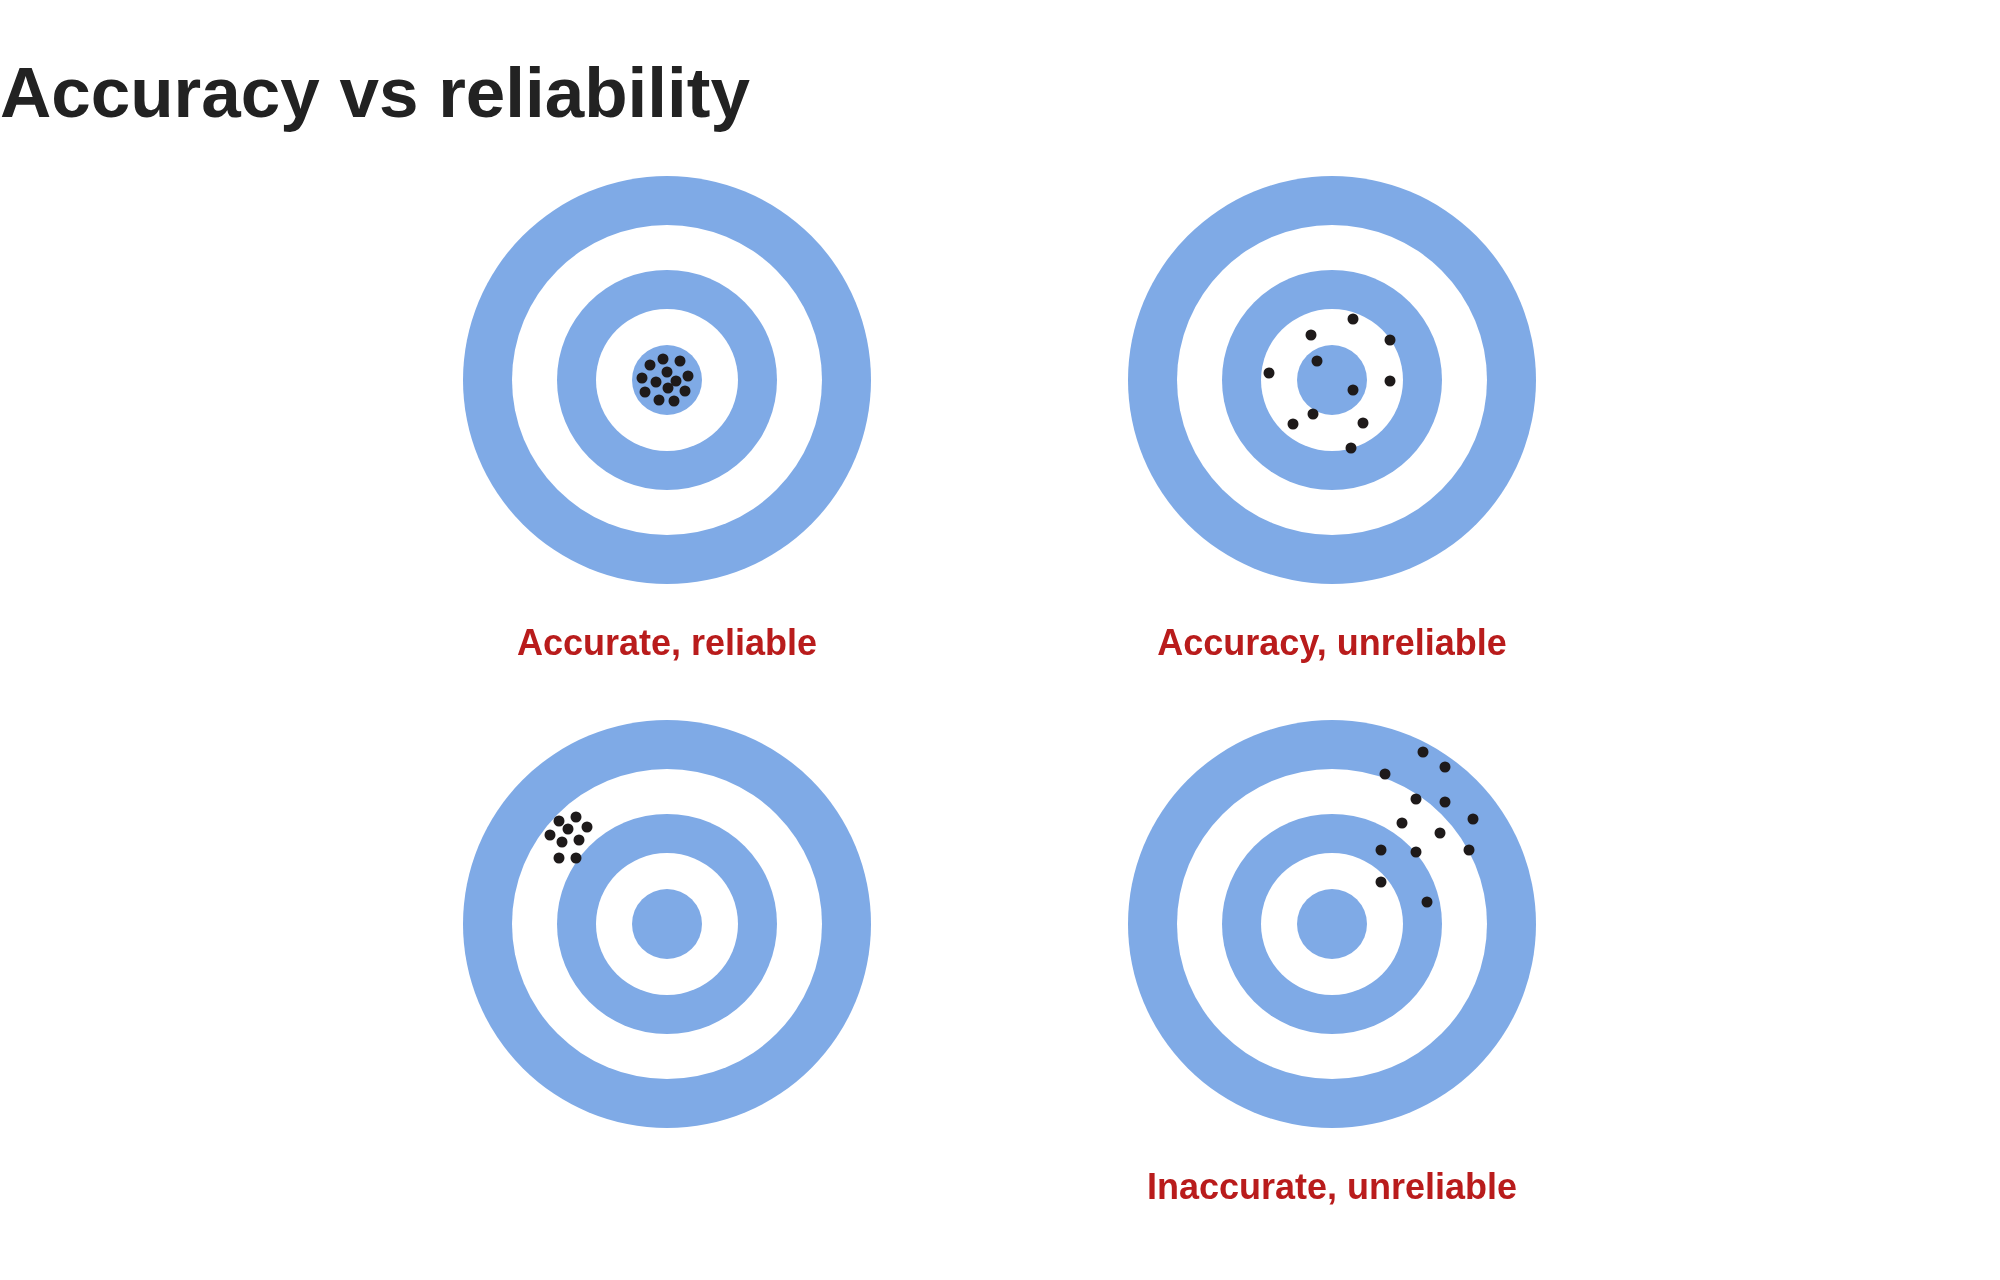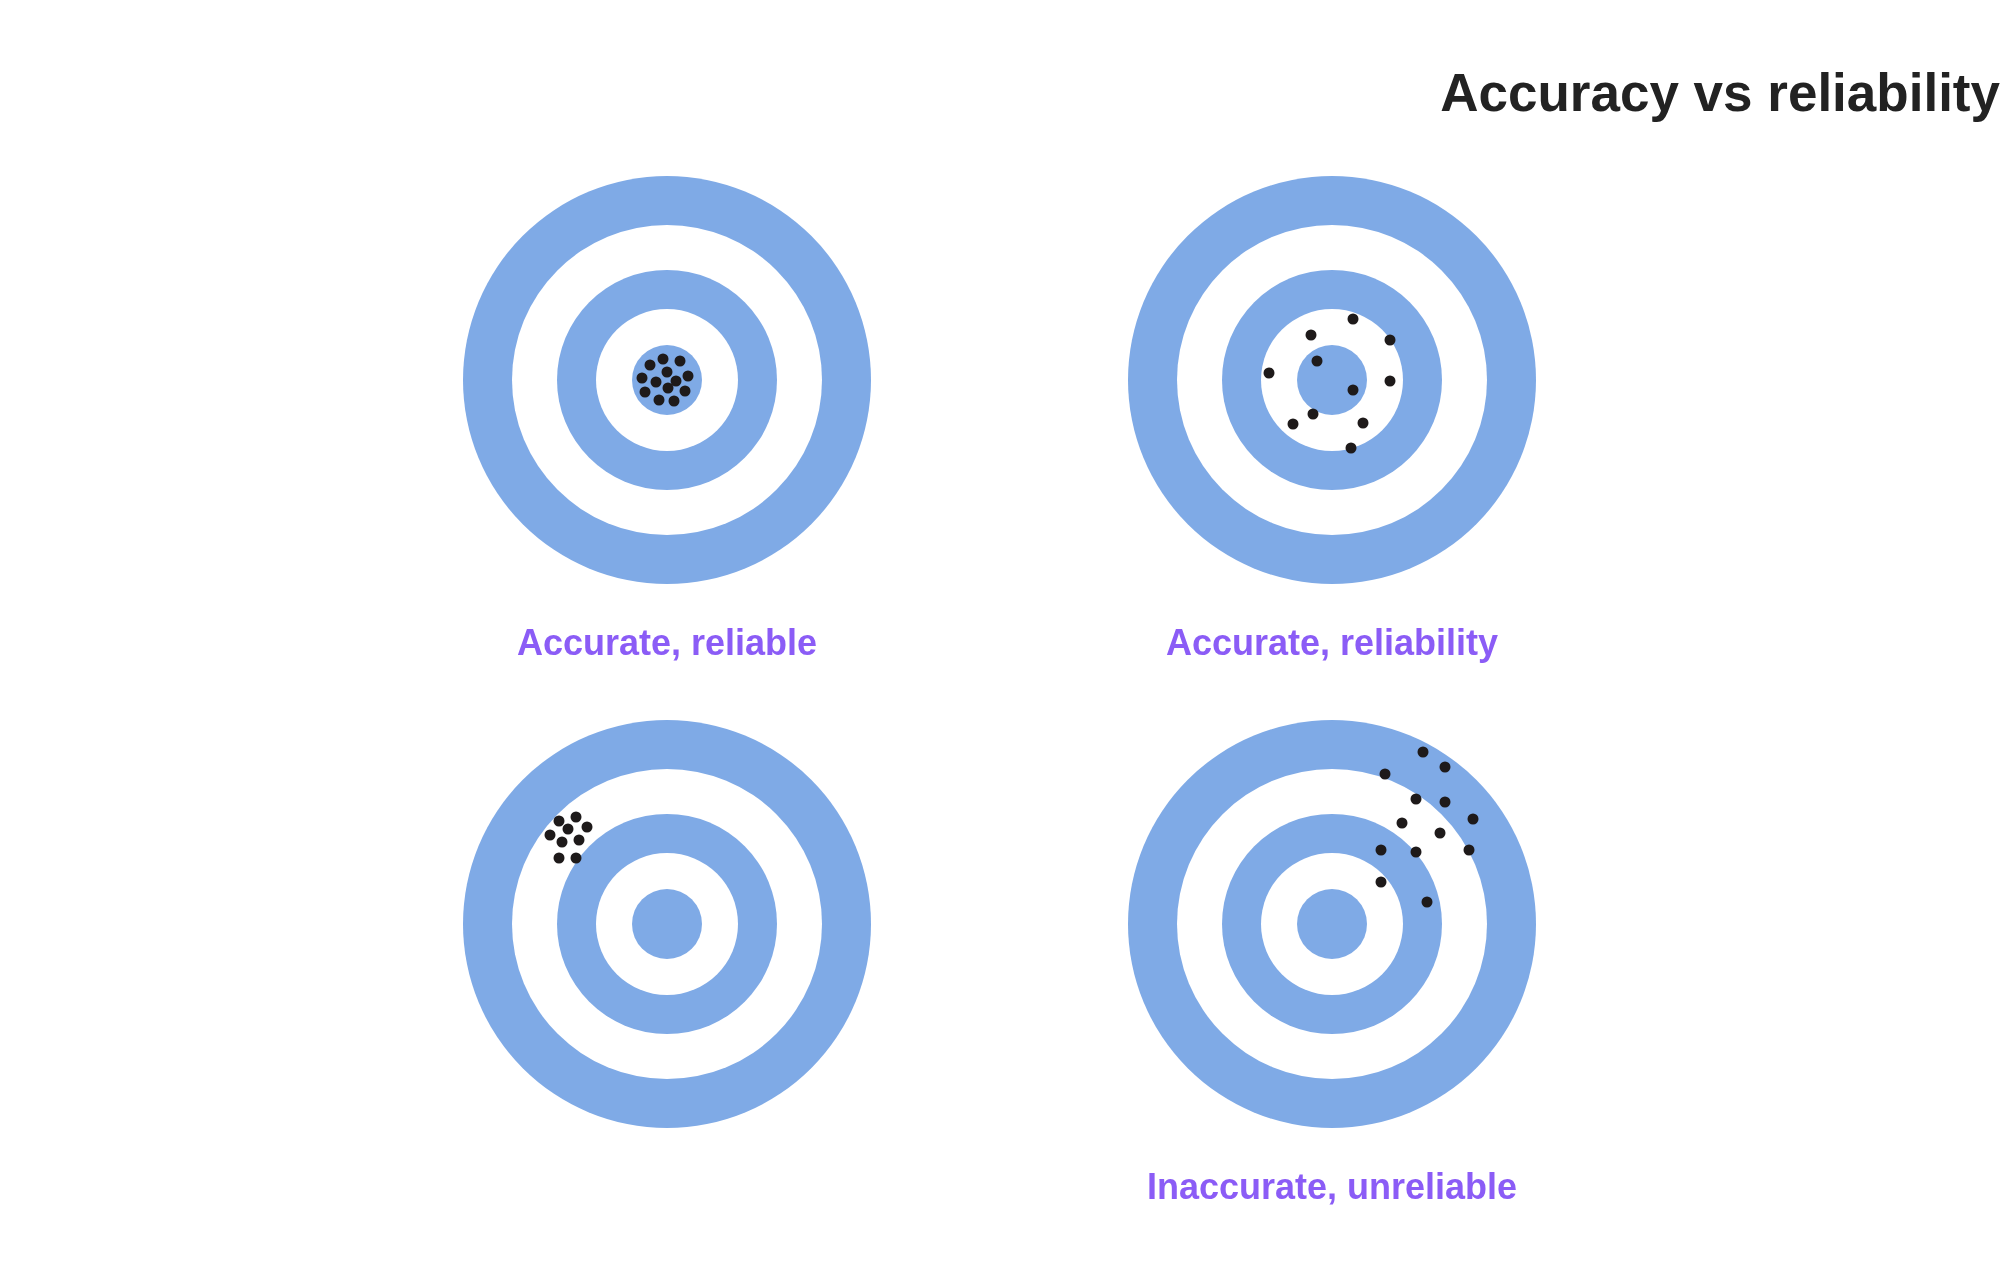--- a/index.html
+++ b/index.html
@@ -13,22 +13,22 @@
       position: relative;
       overflow: hidden;
       font-family: "Liberation Sans", "DejaVu Sans", sans-serif;
       color: #222222;
     }
     .title {
       position: absolute;
       left: 0;
       top: 58px;
       width: 2000px;
-      text-align: right;
-      font-size: 53px;
+      text-align: left;
+      font-size: 71px;
       font-weight: bold;
       line-height: 70px;
       letter-spacing: 0px;
       color: #222222;
     }
     .panel {
       position: absolute;
       width: 560px;
       height: 540px;
     }
@@ -41,21 +41,21 @@
       overflow: visible;
     }
     .panel .label {
       position: absolute;
       left: 0;
       width: 560px;
       text-align: center;
       font-size: 36px;
       font-weight: bold;
       line-height: 44px;
-      color: #8b5cf6;
+      color: #b91c1c;
     }
   </style>
 </head>
 <body>
 
 <div class="title">Accuracy vs reliability</div>
 
 <div class="panel" style="left:387px; top:160px;">
   <svg class="target" viewBox="0 0 560 440">
       <circle cx="280" cy="220" r="204" fill="#7FAAE6"></circle>
@@ -92,21 +92,21 @@
       <circle cx="338" cy="180" r="5.5" fill="#1E1A1A"></circle>
       <circle cx="265" cy="201" r="5.5" fill="#1E1A1A"></circle>
       <circle cx="217" cy="213" r="5.5" fill="#1E1A1A"></circle>
       <circle cx="338" cy="221" r="5.5" fill="#1E1A1A"></circle>
       <circle cx="301" cy="230" r="5.5" fill="#1E1A1A"></circle>
       <circle cx="261" cy="254" r="5.5" fill="#1E1A1A"></circle>
       <circle cx="241" cy="264" r="5.5" fill="#1E1A1A"></circle>
       <circle cx="311" cy="263" r="5.5" fill="#1E1A1A"></circle>
       <circle cx="299" cy="288" r="5.5" fill="#1E1A1A"></circle>
     </svg>
-  <div class="label" style="top:461px;">Accurate, reliability</div>
+  <div class="label" style="top:461px;">Accuracy, unreliable</div>
 </div>
 
 <div class="panel" style="left:387px; top:704px;">
   <svg class="target" viewBox="0 0 560 440">
       <circle cx="280" cy="220" r="204" fill="#7FAAE6"></circle>
       <circle cx="280" cy="220" r="155" fill="#FFFFFF"></circle>
       <circle cx="280" cy="220" r="110" fill="#7FAAE6"></circle>
       <circle cx="280" cy="220" r="71" fill="#FFFFFF"></circle>
       <circle cx="280" cy="220" r="35" fill="#7FAAE6"></circle>
       <circle cx="172" cy="117" r="5.5" fill="#1E1A1A"></circle>

